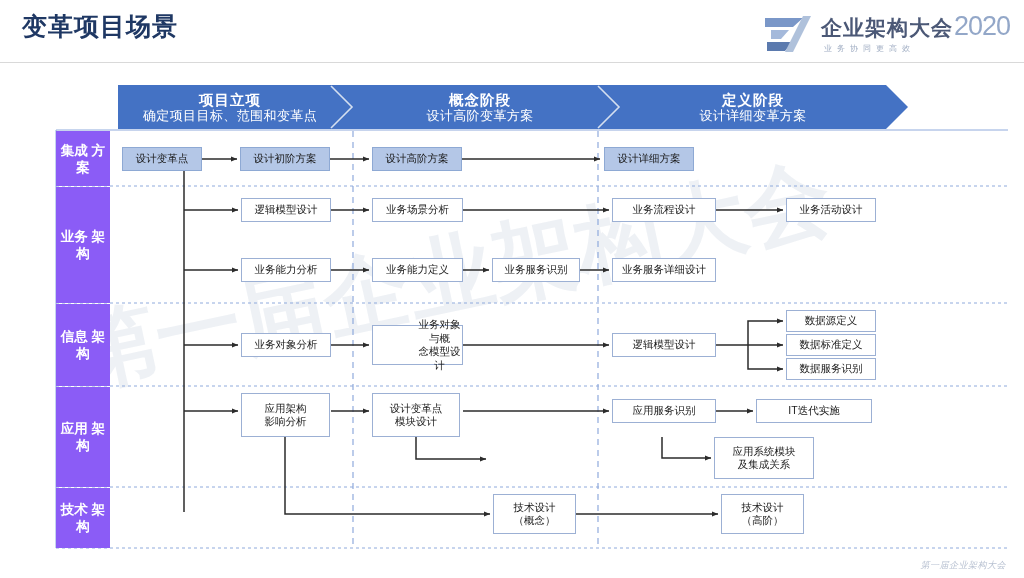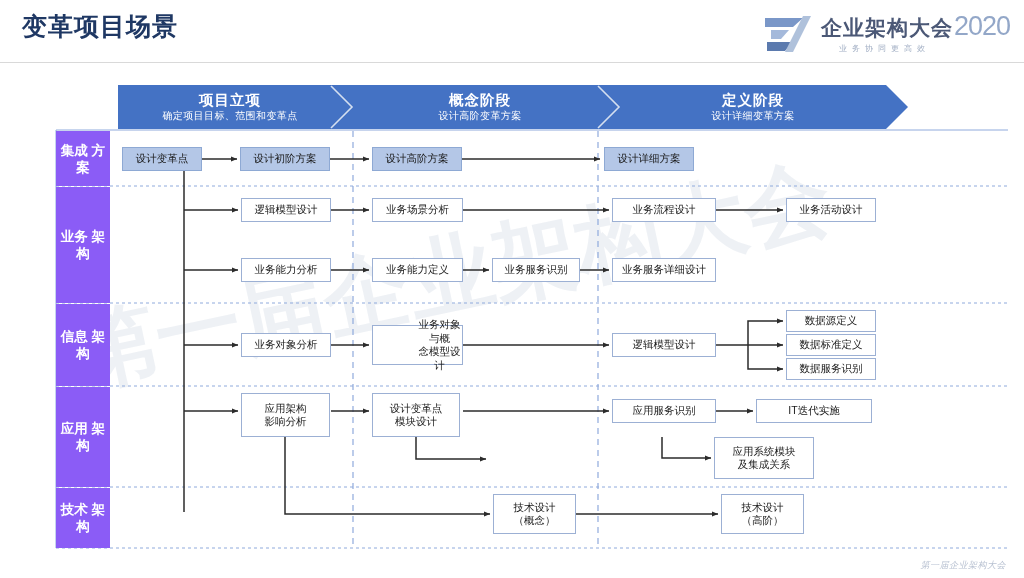--- a/index.html
+++ b/index.html
@@ -32,38 +32,38 @@
   .logo-cn {
     font-size: 21px; font-weight: bold; color: #3c4a6b; letter-spacing: 1px;
     white-space: nowrap;
   }
   .logo-year {
     font-size: 27px; color: #8aa0c4; font-family:"Liberation Sans", sans-serif;
     letter-spacing: -1px; margin-left: 1px; font-weight: 400;
   }
   .logo-sub {
     font-size: 8px; color: #9aa8bf; letter-spacing: 5px;
-    margin-top: 1px; margin-left: 18px; white-space: nowrap;
+    margin-top: 1px; margin-left: 3px; white-space: nowrap;
   }
   #wm { position: absolute; left: 0; top: 0; width: 1024px; height: 578px;
         pointer-events:none; }
   #wm .wm-text {
     position: absolute; left: 60px; top: 300px;
     font-size: 86px; font-weight: bold; color: rgba(150,165,195,0.16);
     transform: rotate(-12deg); transform-origin: left top; white-space: nowrap;
   }
 
   
   .banner { position: absolute; left: 118px; top: 85px; width: 790px; height: 44px; }
   .banner svg { position: absolute; left: 0; top: 0; }
   .phase { position: absolute; top: 0; height: 44px; text-align: center;
            color: #ffffff; display:flex; flex-direction:column;
            align-items:center; justify-content:center; }
   .phase .p-title { font-size: 14.5px; font-weight: bold; letter-spacing: 1px; line-height: 17px; }
-  .phase .p-sub   { font-size: 10px; line-height: 13px; letter-spacing: .4px; }
+  .phase .p-sub   { font-size: 13px; line-height: 13px; letter-spacing: .4px; }
 
   
   .row-label {
     position: absolute; left: 56px; width: 54px;
     background: #8b5cf6; color: #fff;
     display: flex; align-items: center; justify-content: center;
     font-size: 13.5px; font-weight: bold; line-height: 17px; text-align: center;
   }
 
   

